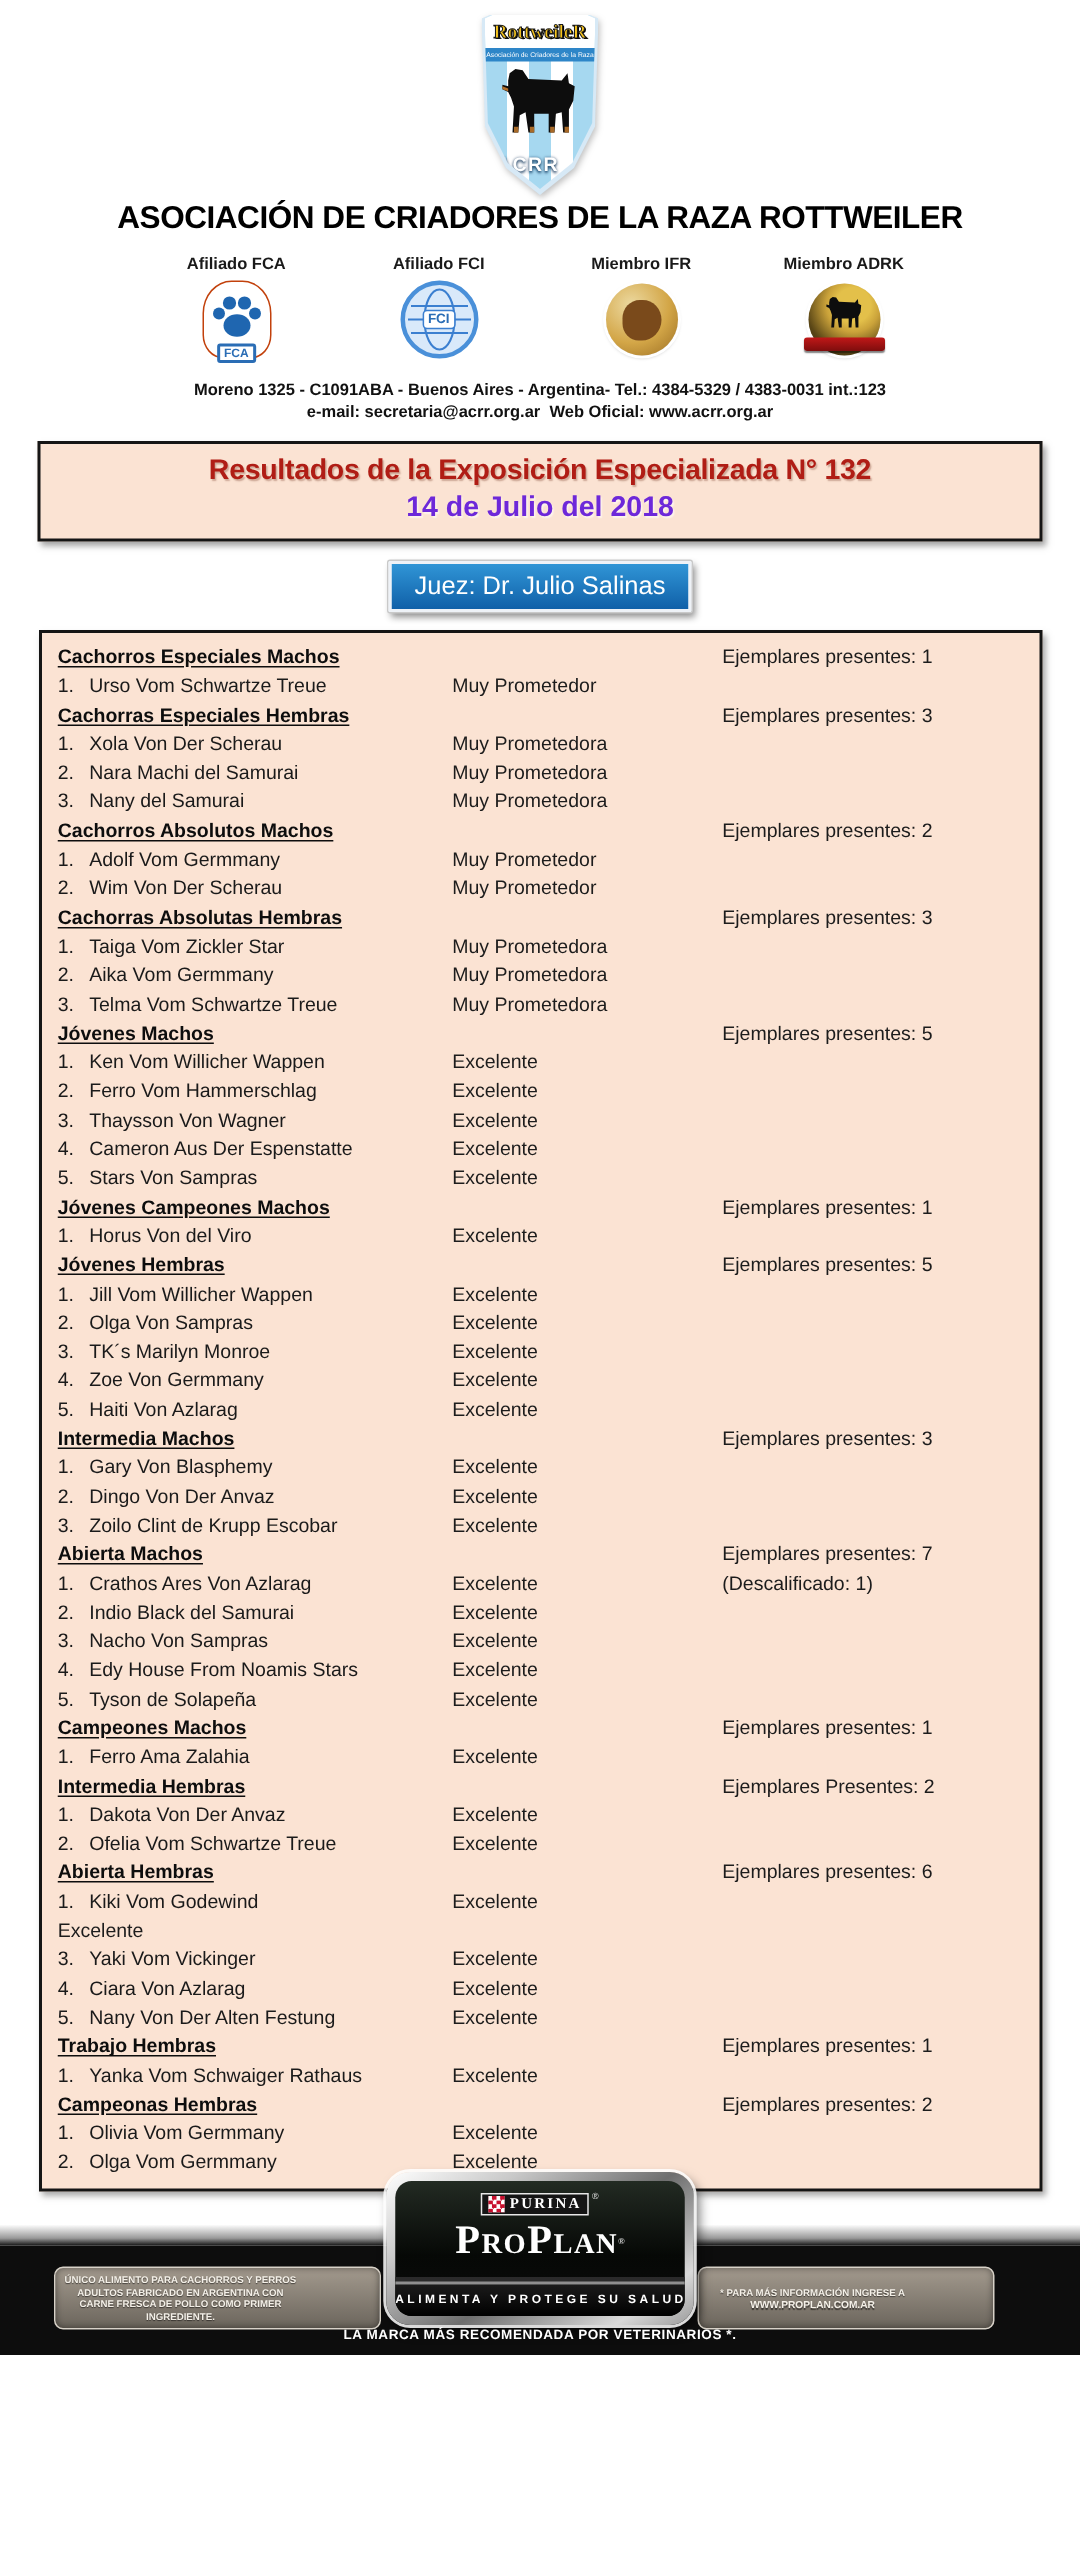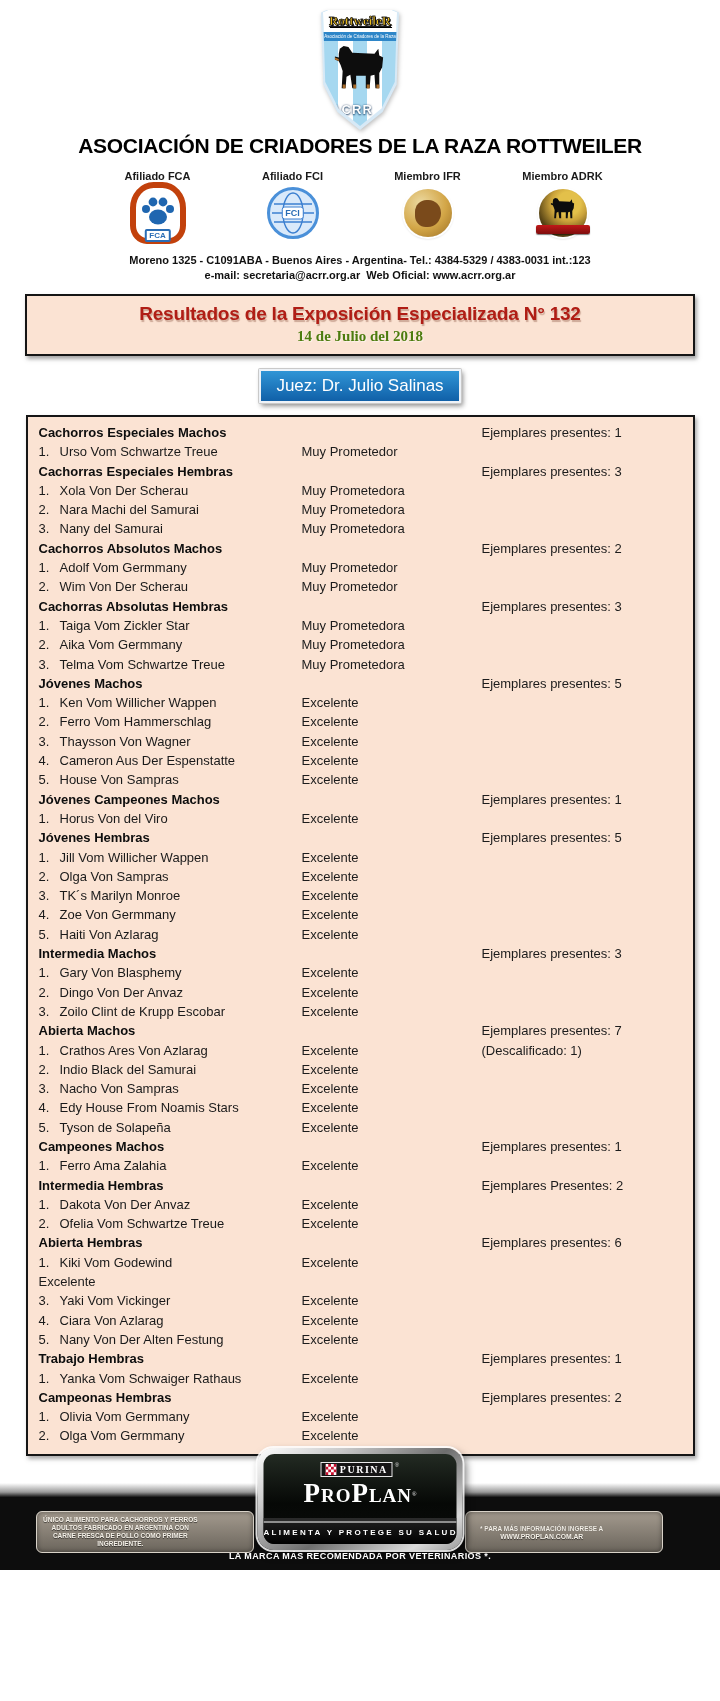--- a/index.html
+++ b/index.html
@@ -10,40 +10,40 @@
   .shield-wrap{width:78px;height:120px;margin:10px auto 0;filter:drop-shadow(1px 2px 2px rgba(0,0,0,.25));}
   .shield-outer{width:100%;height:100%;background:#d7e9f6;
     clip-path:polygon(0 2%,7% 0,93% 0,100% 2%,97% 62%,79% 85%,50% 100%,21% 85%,3% 62%);
     padding:0;}
   .shield-inner{position:relative;width:74px;height:116px;margin:2px;
     clip-path:polygon(0 2%,7% 0,93% 0,100% 2%,97% 62%,79% 85%,50% 100%,21% 85%,3% 62%);
     background:repeating-linear-gradient(90deg,#a6d8f0 0 20%,#ffffff 20% 40%);
     display:flex;flex-direction:column;}
   .shield-top{background:#fff;height:22px;line-height:21px;text-align:center;
     font-family:"Liberation Serif","DejaVu Serif",serif;font-weight:bold;font-size:13px;
-    color:#f7c51e;-webkit-text-stroke:.7px #1a1a1a;text-shadow:1px 1px 0 #000;text-decoration:underline;}
+    color:#f7c51e;-webkit-text-stroke:.7px #1a1a1a;text-shadow:1px 1px 0 #000;}
   .shield-band{background:#2e86c8;height:9px;line-height:9px;font-size:4.5px;color:#fff;
     text-align:center;white-space:nowrap;overflow:hidden;}
   .shield-body{position:relative;flex:1;}
   .shield-dog{position:absolute;left:50%;top:3px;transform:translateX(-50%);}
   .shield-acrr{position:absolute;bottom:9px;left:0;right:16px;text-align:center;
     font-size:13px;font-weight:bold;color:#fff;letter-spacing:1px;
     text-shadow:0 1px 2px rgba(0,40,80,.8),0 0 2px rgba(0,40,80,.6);}
 
   
   .main-title{margin-top:4px;text-align:center;font-size:21px;font-weight:bold;
     letter-spacing:-.3px;color:#000;}
 
   
   .affil-row{width:540px;margin:12px auto 14px;display:flex;}
   .affil-col{flex:1;text-align:center;}
   .affil-label{font-size:11px;font-weight:bold;color:#1a1a1a;margin-bottom:5px;}
   .affil-icon{height:52px;display:flex;align-items:center;justify-content:center;}
 
-  .fca-badge{position:relative;width:44px;height:50px;background:#fff;border:6px solid #c2410c;
+  .fca-badge{position:relative;width:44px;height:50px;background:#fff;border:1px solid #c2410c;
     border-radius:42% 42% 30% 30%;}
   .fca-tag{position:absolute;bottom:-4px;left:50%;transform:translateX(-50%);
     background:#fff;border:2px solid #2a6db5;border-radius:2px;font-size:8px;font-weight:bold;
     color:#2a6db5;padding:0 3px;line-height:9px;}
   .fci-badge{position:relative;width:46px;height:46px;border-radius:50%;border:3px solid #4a90d9;
     background:#d9e9fa;}
   .fci-center{position:absolute;top:50%;left:50%;transform:translate(-50%,-50%);
     background:#fff;border:1px solid #3b7fd0;border-radius:3px;padding:0 3px;
     font-size:9px;font-weight:bold;color:#2a6db5;line-height:11px;}
   .ifr-badge{position:relative;width:48px;height:48px;border-radius:50%;
@@ -60,35 +60,35 @@
     box-shadow:0 1px 1px rgba(0,0,0,.5);}
 
   
   .contact{margin-top:9px;text-align:center;font-size:11px;font-weight:bold;line-height:15px;color:#111;}
 
   
   .event-box{width:666px;margin:11px auto 0;background:#fbe3d3;border:2px solid #151515;
     box-shadow:2px 3px 4px rgba(90,90,90,.55);text-align:center;padding:7px 0 9px;}
   .event-title{font-size:19px;font-weight:bold;color:#b01d15;letter-spacing:-.2px;
     text-shadow:1px 1.5px 1px rgba(120,60,40,.35);}
-  .event-date{margin-top:3px;font-size:15px;font-weight:bold;color:#4d7c0f;
-    text-shadow:1px 1px 1px rgba(255,255,255,.6);font-family:Liberation Serif, serif;}
+  .event-date{margin-top:3px;font-size:19px;font-weight:bold;color:#6d28d9;
+    text-shadow:1px 1px 1px rgba(255,255,255,.6);}
 
   
   .judge-wrap{text-align:center;margin-top:13px;}
   .judge-pill{display:inline-block;background:linear-gradient(#3095d6,#1060a8);
     border:2px solid #eef2f7;box-shadow:0 0 0 1px #c9c9c9,2px 3px 5px rgba(0,0,0,.45);
     color:#fff;font-size:17px;padding:5px 15px;border-radius:1px;}
 
   
   .results-box{width:666px;margin:12px auto 0;background:#fbe3d3;border:2px solid #151515;
     box-shadow:2px 3px 4px rgba(90,90,90,.5);padding:6px 10px 8px 11px;box-sizing:content-box;
     width:644px;}
   .row{display:grid;grid-template-columns:263px 180px 1fr;line-height:19.3px;font-size:13px;}
-  .row .cat{font-weight:bold;text-underline-offset:2px;color:#0d0d0d;text-align:center;}
+  .row .cat{font-weight:bold;text-decoration:underline;text-underline-offset:2px;color:#0d0d0d;text-align:center;}
   .row .num{display:inline-block;width:21px;}
   .c2,.c3{color:#1c1c1c;}
 
   
   .band-fade{position:absolute;left:0;right:0;top:1483px;height:14px;
     background:linear-gradient(180deg,rgba(255,255,255,0),rgba(70,70,70,.55) 65%,#161616);}
   .band{position:absolute;left:0;right:0;top:1497px;height:73px;background:#0d0d0d;}
   .gray-note{position:absolute;top:14px;height:40px;border:1px solid #d8d2c8;border-radius:6px;
     background:linear-gradient(180deg,#a39a8e,#6b655c);box-shadow:inset 0 0 5px rgba(0,0,0,.45);
     color:#f4f0e8;text-shadow:0 1px 1px rgba(0,0,0,.55);overflow:hidden;}
@@ -301,21 +301,21 @@
           <div><span class="num">3.</span><span>Thaysson Von Wagner</span></div>
           <div class="c2">Excelente</div>
           <div class="c3"></div>
         </div>
         <div class="row">
           <div><span class="num">4.</span><span>Cameron Aus Der Espenstatte</span></div>
           <div class="c2">Excelente</div>
           <div class="c3"></div>
         </div>
         <div class="row">
-          <div><span class="num">5.</span><span>House Von Sampras</span></div>
+          <div><span class="num">5.</span><span>Stars Von Sampras</span></div>
           <div class="c2">Excelente</div>
           <div class="c3"></div>
         </div>
         <div class="row">
           <div><span class="cat">Jóvenes Campeones Machos</span></div>
           <div class="c2"></div>
           <div class="c3">Ejemplares presentes: 1</div>
         </div>
         <div class="row">
           <div><span class="num">1.</span><span>Horus Von del Viro</span></div>

